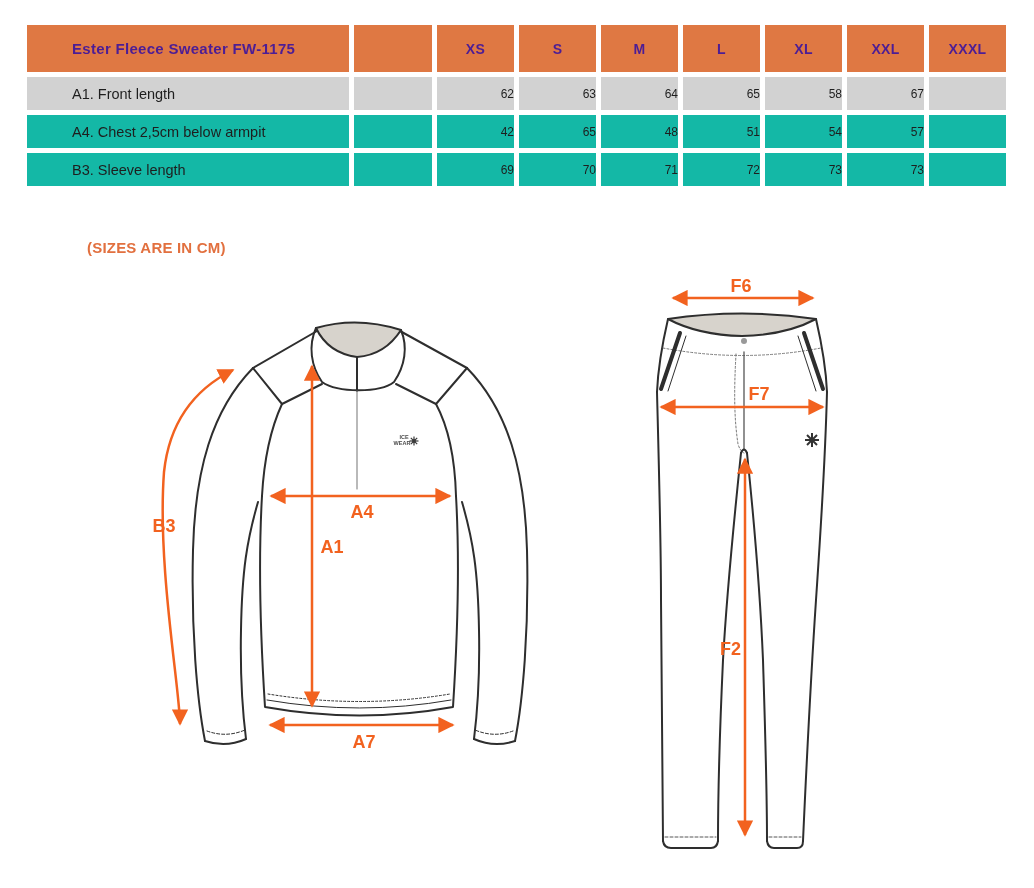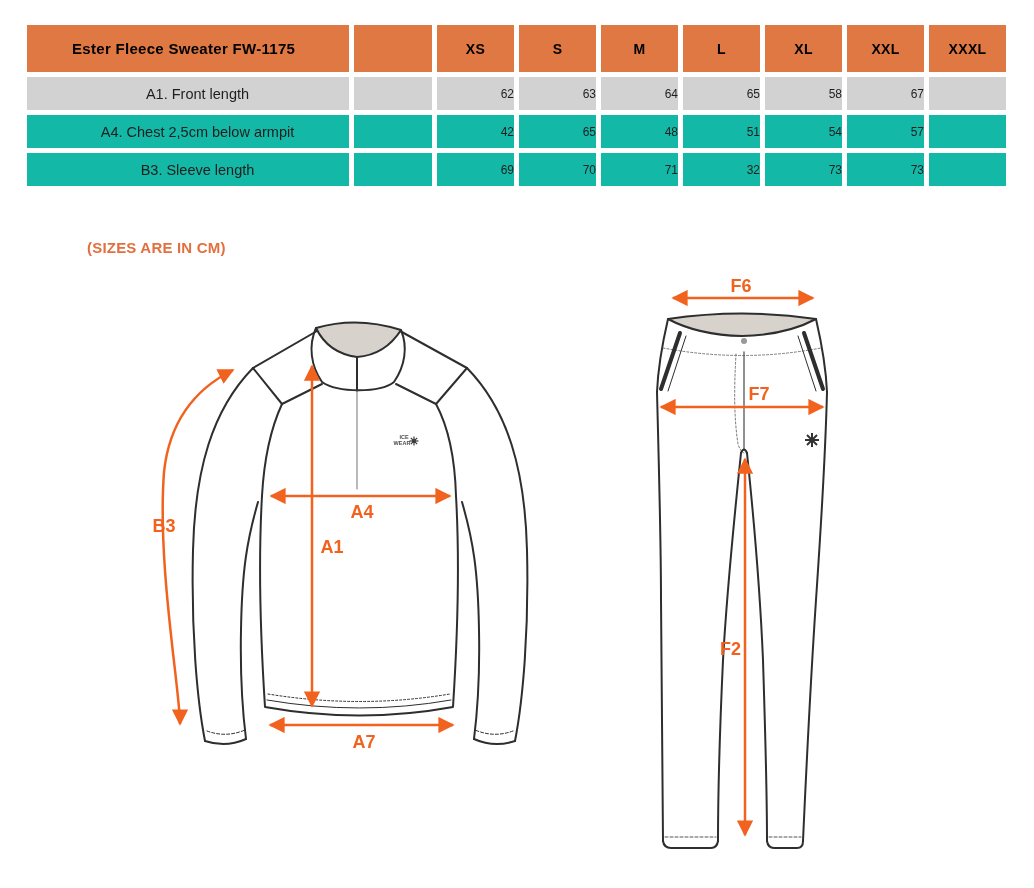--- a/index.html
+++ b/index.html
@@ -22,43 +22,43 @@
     table-layout: fixed;
     width: 989px;
   }
   table.size-chart th, table.size-chart td {
     padding: 0;
     overflow: hidden;
     white-space: nowrap;
   }
   th.hdr {
     background: #DF7843;
-    color: #000000;
+    color: #4c1d95;
     height: 47px;
     font-size: 14px;
     font-weight: bold;
     text-align: center;
     letter-spacing: 0.3px;
   }
   th.hdr.title-cell {
     text-align: left;
     padding-left: 45px;
     font-size: 15px;
   }
   tr.row-dark td { background: #D2D2D2; }
   tr.row-light td { background: #14b8a6; }
   td.cell {
     height: 33px;
     font-size: 12px;
     color: #1e1e1e;
     text-align: right;
   }
   td.cell.label-cell {
-    text-align: center;
-    padding-left: 19px;
+    text-align: left;
+    padding-left: 45px;
     font-size: 14.5px;
   }
 
   .sizes-note {
     position: absolute;
     left: 87px;
     top: 239px;
     font-size: 15px;
     font-weight: bold;
     color: #E2703F;
@@ -130,21 +130,21 @@
         <td class="cell">54</td>
         <td class="cell">57</td>
         <td class="cell"></td>
       </tr>
       <tr class="row-light">
         <td class="cell label-cell">B3. Sleeve length</td>
         <td class="cell"></td>
         <td class="cell">69</td>
         <td class="cell">70</td>
         <td class="cell">71</td>
-        <td class="cell">32</td>
+        <td class="cell">72</td>
         <td class="cell">73</td>
         <td class="cell">73</td>
         <td class="cell"></td>
       </tr>
     </tbody>
   </table>
 
   <div class="sizes-note">(SIZES ARE IN CM)</div>
 
   <svg class="diagram" style="left:130px; top:280px;" width="430" height="500" viewBox="130 280 430 500">

